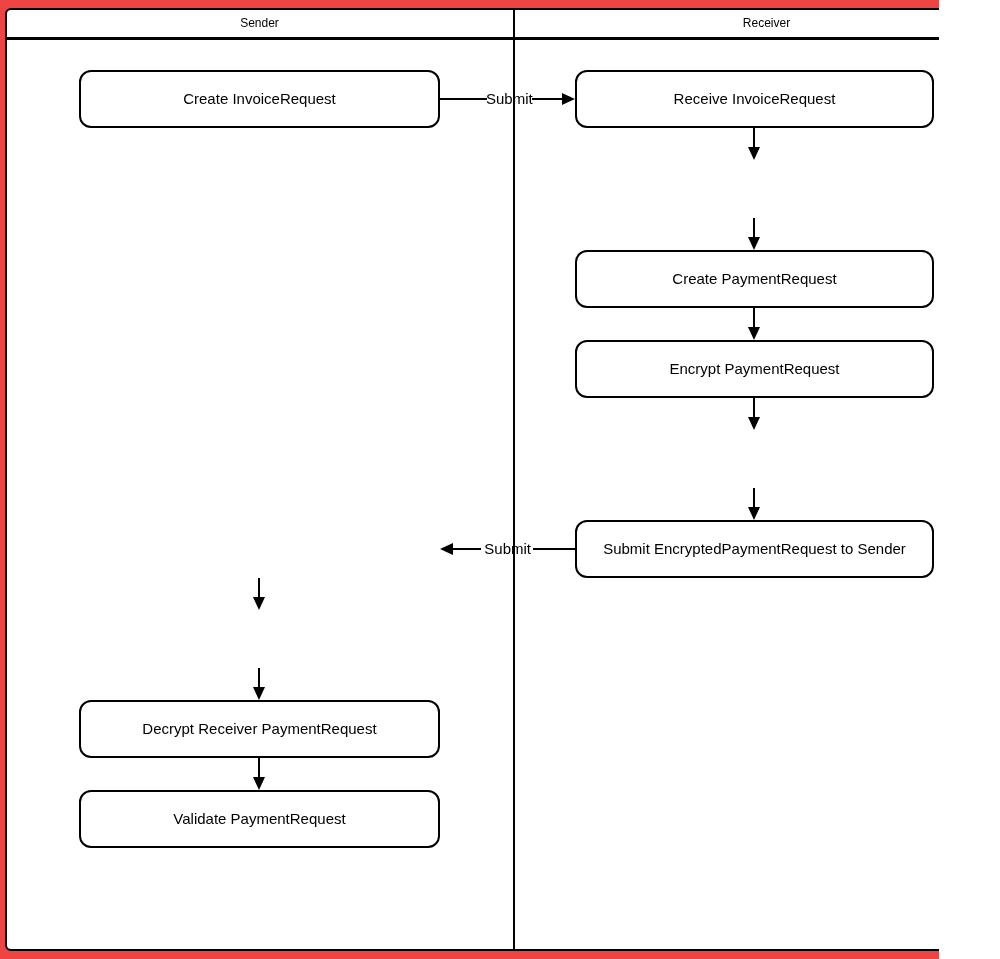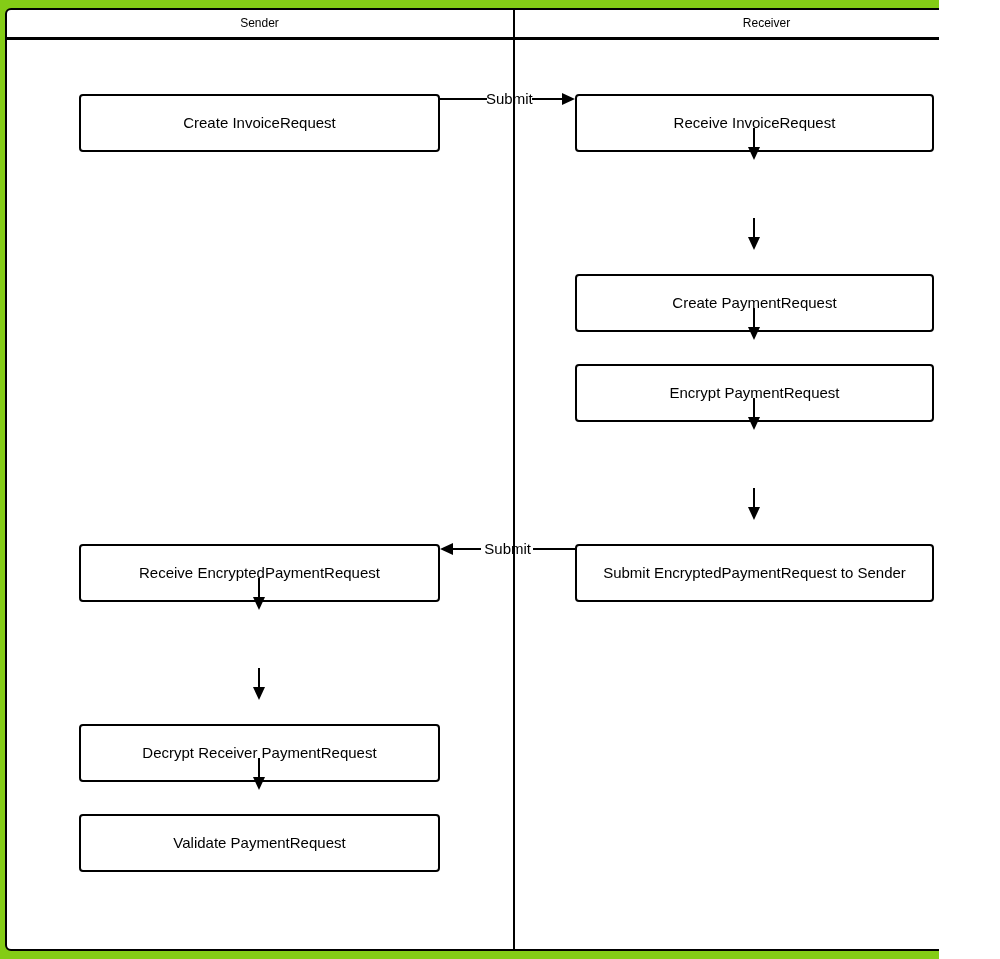--- a/index.html
+++ b/index.html
@@ -6,21 +6,21 @@
     margin: 0;
     padding: 0;
     background: #ffffff;
     font-family: "Liberation Sans", sans-serif;
     color: #000000;
   }
   .canvas {
     position: relative;
     width: 939px;
     height: 959px;
-    background: #84cc16;
+    background: #ef4444;
     overflow: hidden;
   }
   
   .frame {
     position: absolute;
     left: 5px; top: 8px;
     width: 988px; height: 943px;
     border: 2px solid #000;
     border-radius: 6px;
     box-sizing: border-box;
@@ -47,28 +47,27 @@
   }
   .lane-title.sender { left: 5px; width: 509px; }
   .lane-title.receiver { left: 514px; width: 481px; margin-left: 12px; }
 
   
   .node {
     position: absolute;
     height: 58px;
     box-sizing: border-box;
     border: 2px solid #000;
-    border-radius: 4px;
+    border-radius: 12px;
     background: #ffffff;
     display: flex; align-items: center; justify-content: center;
     text-align: center;
     font-size: 15px;
     line-height: 1.25;
     padding: 2px 14px;
-    margin-top: 24px;
   }
   .node.left { left: 79px; width: 361px; }
   .node.right { left: 575px; width: 359px; }
 
   
   .vline { position: absolute; width: 2px; background: #000; }
   .hline { position: absolute; height: 2px; background: #000; }
   .ah { position: absolute; width: 0; height: 0; }
   .ah-down  { border-left: 6px solid transparent; border-right: 6px solid transparent; border-top: 13px solid #000; }
   .ah-right { border-top: 6px solid transparent; border-bottom: 6px solid transparent; border-left: 13px solid #000; }
@@ -86,21 +85,20 @@
 
 <div class="canvas">
 
   <div class="frame"></div>
   <div class="lane-divider"></div>
   <div class="header-sep"></div>
   <div class="lane-title sender">Sender</div>
   <div class="lane-title receiver">Receiver</div>
 
   <div class="node left" style="top:70px">Create InvoiceRequest</div>
-  <div class="node left" style="top:520px">Receive EncryptedPaymentRequest</div>
   <div class="node left" style="top:700px">Decrypt Receiver PaymentRequest</div>
   <div class="node left" style="top:790px">Validate PaymentRequest</div>
 
   <div class="node right" style="top:70px">Receive InvoiceRequest</div>
   <div class="node right" style="top:250px">Create PaymentRequest</div>
   <div class="node right" style="top:340px">Encrypt PaymentRequest</div>
   <div class="node right" style="top:520px">Submit EncryptedPaymentRequest to Sender</div>
 
   <div>
     <div class="hline" style="left:440px; top:98px; width:47px"></div>

